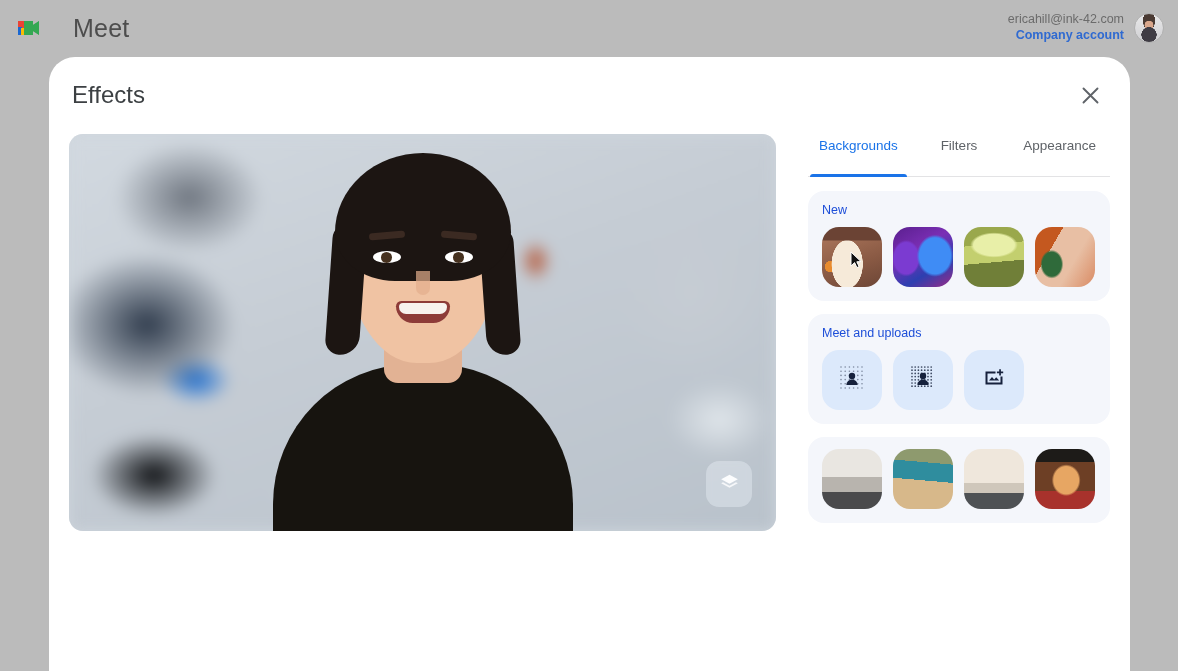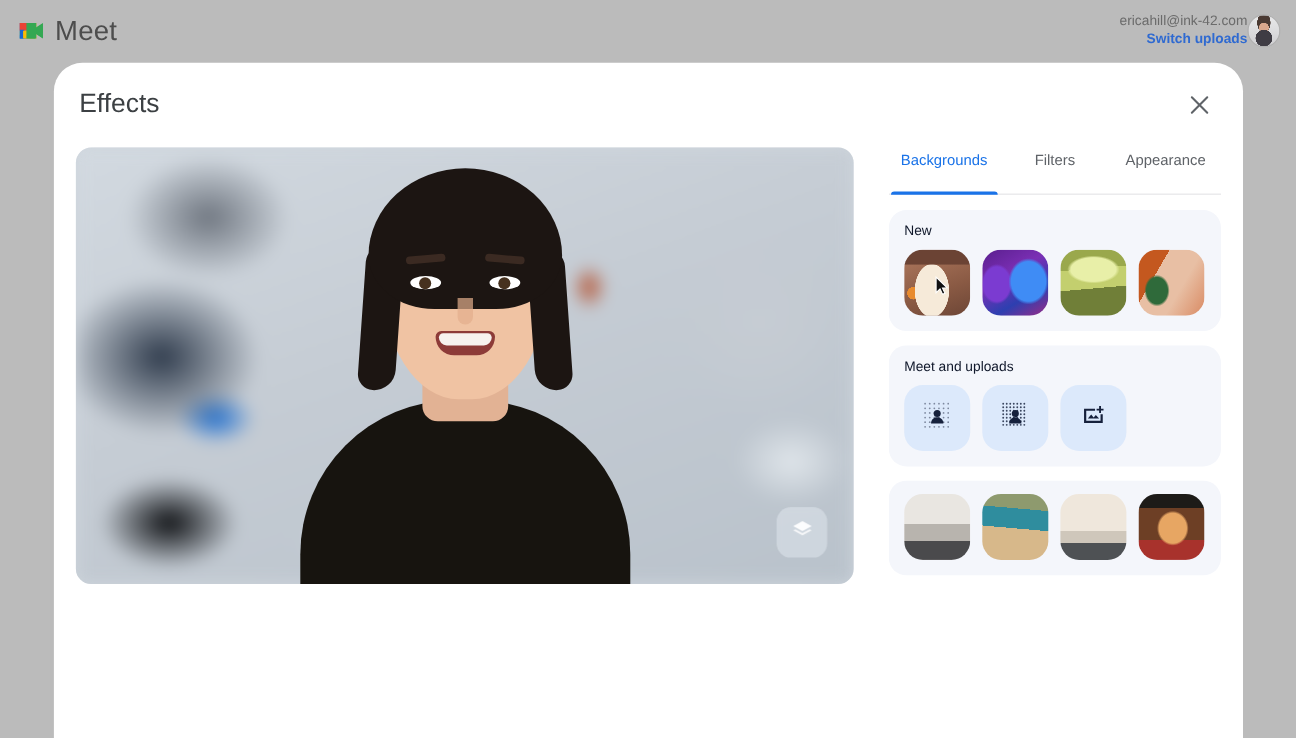--- a/index.html
+++ b/index.html
@@ -10,25 +10,25 @@
     background: #bbbbbb;
   }
   #root { position: relative; width: 1178px; height: 671px; background: #bbbbbb; }
 
   
   .topbar {
     position: absolute; top: 0; left: 0; width: 1178px; height: 56px;
     display: flex; align-items: center; justify-content: space-between;
     padding: 0 14px 0 12px;
   }
-  .brand { display: flex; align-items: center; gap: 4px; }
+  .brand { display: flex; align-items: center; gap: 27px; }
   .meet-logo { width: 34px; height: 28px; position: relative; flex: 0 0 auto; }
   .brand-name { font-size: 25px; color: #4d4d4d; letter-spacing: .2px; font-weight: 400; }
 
-  .account { display: flex; align-items: center; }
+  .account { display: flex; align-items: center; gap: 10px; }
   .account-text { text-align: right; line-height: 1.25; }
   .account-email { font-size: 12.5px; color: #6b6b6b; white-space: nowrap; }
   .switch-account { font-size: 12.5px; color: #2f6ad1; font-weight: 700; cursor: pointer; }
   .avatar {
     width: 30px; height: 30px; border-radius: 50%;
     background:
       radial-gradient(circle at 50% 74%, #3f3c44 0 30%, rgba(63,60,68,0) 31%),
       radial-gradient(circle at 50% 40%, #d9a78c 0 20%, rgba(217,167,140,0) 21%),
       radial-gradient(ellipse at 50% 24%, #4a3a33 0 30%, rgba(74,58,51,0) 31%),
       linear-gradient(#e9e9ea, #cfcfd2);
@@ -140,21 +140,21 @@
     padding-bottom: 23px; position: relative; cursor: pointer; white-space: nowrap;
   }
   .tab.active { color: #1a73e8; font-weight: 400; }
   .tab.active::after {
     content: ""; position: absolute; left: 2px; right: 2px; bottom: -1px;
     height: 3px; background: #1a73e8; border-radius: 3px 3px 0 0;
   }
 
   .sections { margin-top: 14px; display: flex; flex-direction: column; gap: 13px; }
   .section { background: #f4f6fb; border-radius: 16px; padding: 12px 14px 14px; }
-  .section-title { font-size: 12.5px; color: #0f172a; margin-bottom: 10px; }
+  .section-title { font-size: 12.5px; color: #1d4ed8; margin-bottom: 10px; }
   .thumb-row { display: flex; gap: 11px; }
   .thumb {
     width: 60px; height: 60px; border-radius: 17px;
     overflow: hidden; cursor: pointer; flex: 0 0 auto; position: relative;
   }
   .blur-btn {
     width: 60px; height: 60px; border-radius: 17px;
     background: #dce9fb; display: flex; align-items: center; justify-content: center;
     cursor: pointer; flex: 0 0 auto;
   }
@@ -220,21 +220,21 @@
           <path d="M12 7h9v14h-9z" fill="#34a853"></path>
           <path d="M21 11.4l6-4.1v13.4l-6-4.1z" fill="#34a853"></path>
         </svg>
       </span>
       <span class="brand-name">Meet</span>
     </div>
 
     <div class="account">
       <div class="account-text">
         <div class="account-email">ericahill@ink-42.com</div>
-        <div class="switch-account">Switch uploads</div>
+        <div class="switch-account">Company account</div>
       </div>
       <div class="avatar"></div>
     </div>
   </div>
 
   <div class="dialog">
 
     <div class="dialog-header">
       <div class="dialog-title">Effects</div>
       <button class="close-btn">

